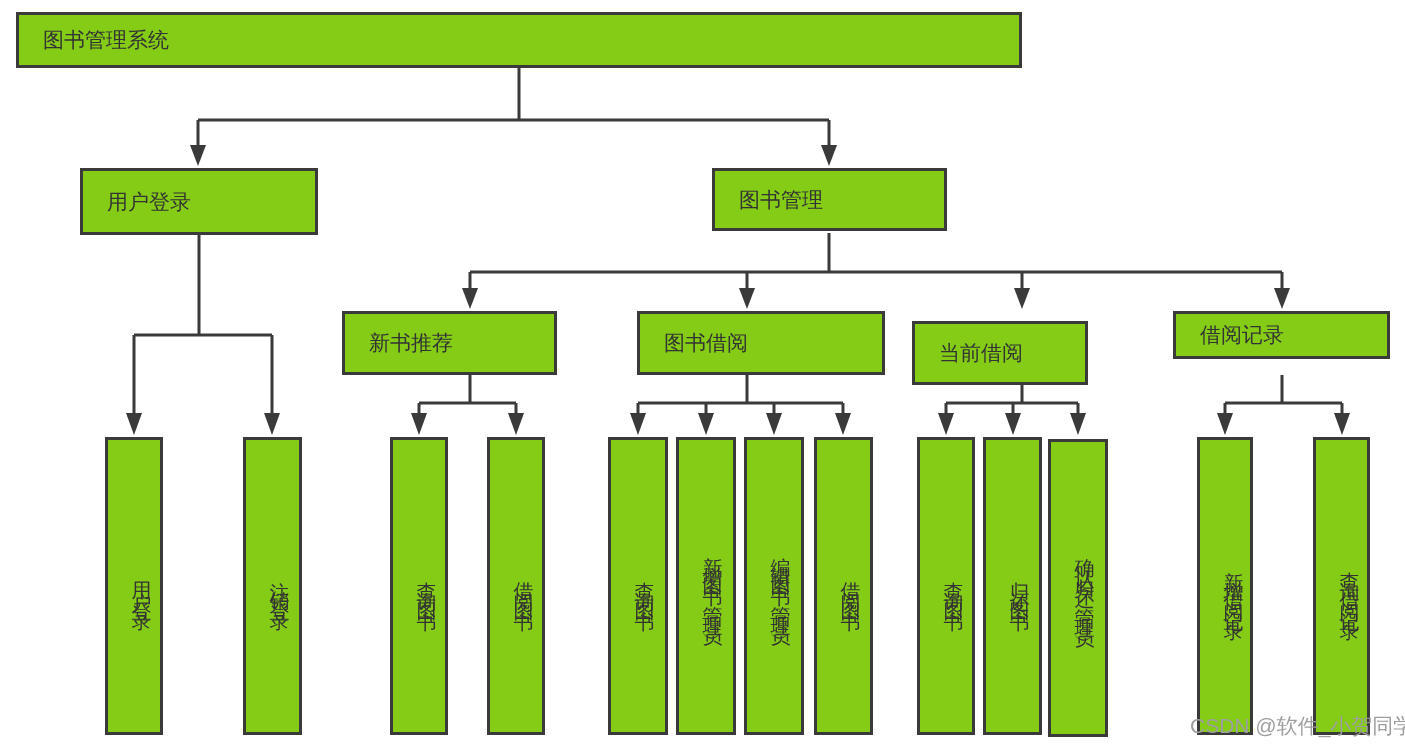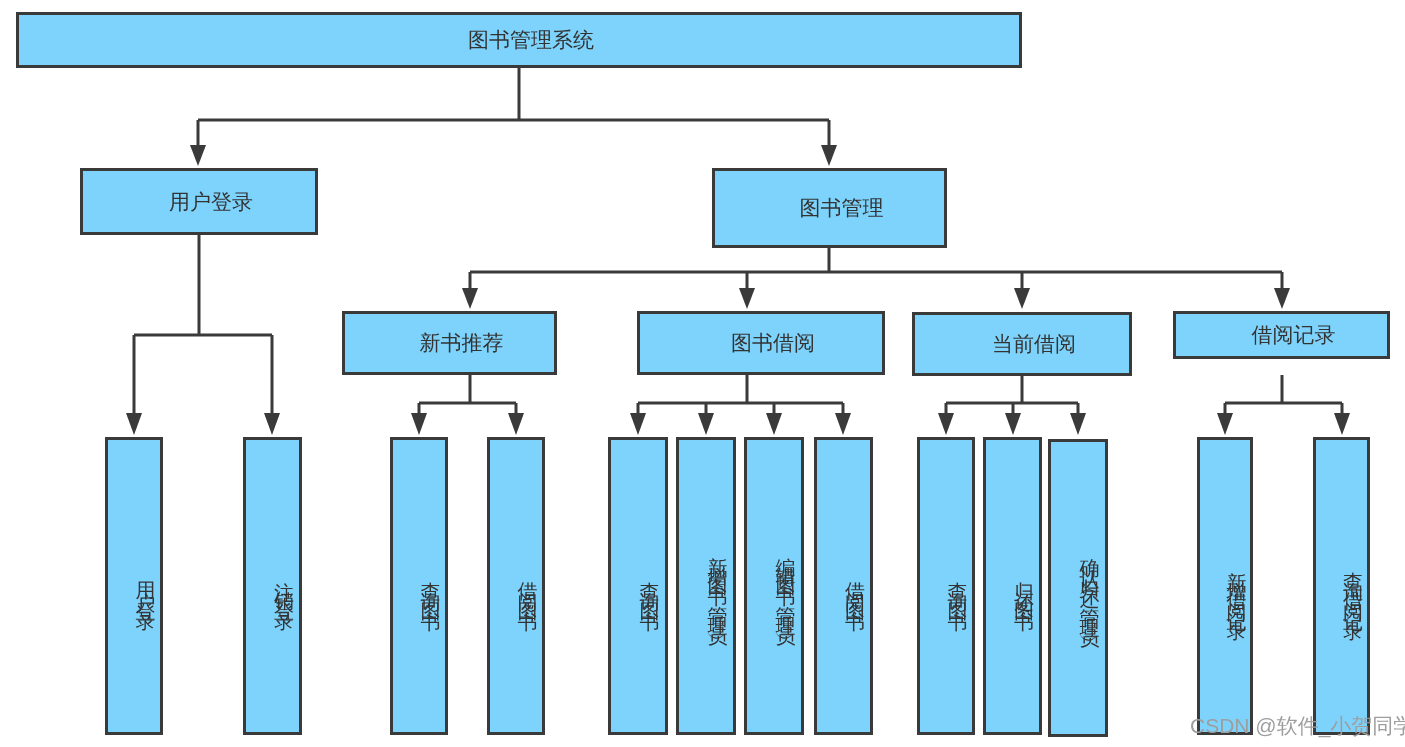--- a/index.html
+++ b/index.html
@@ -18,24 +18,23 @@
   .connectors {
     position: absolute;
     left: 0;
     top: 0;
     pointer-events: none;
   }
   .node {
     position: absolute;
     box-sizing: border-box;
     border: 3px solid #3a3a3a;
-    background: #7dd3fc;
+    background: #84cc16;
     display: flex;
     align-items: center;
-    justify-content: center;
     color: #333333;
     padding-left: 24px;
   }
   .hnode span {
     font-size: 21px;
     color: #333333;
     white-space: nowrap;
   }
   .vnode span {
     writing-mode: vertical-rl;
@@ -99,31 +98,31 @@
     </g>
   </svg>
 
   <div class="node hnode" style="left:16px; top:12px; width:1006px; height:56px;">
     <span>图书管理系统</span>
   </div>
 
   <div class="node hnode" style="left:80px; top:168px; width:238px; height:67px;">
     <span>用户登录</span>
   </div>
-  <div class="node hnode" style="left:712px; top:168px; width:235px; height:80px;">
+  <div class="node hnode" style="left:712px; top:168px; width:235px; height:63px;">
     <span>图书管理</span>
   </div>
 
   <div class="node hnode" style="left:342px; top:311px; width:215px; height:64px;">
     <span>新书推荐</span>
   </div>
   <div class="node hnode" style="left:637px; top:311px; width:248px; height:64px;">
     <span>图书借阅</span>
   </div>
-  <div class="node hnode" style="left:912px; top:312px; width:220px; height:64px;">
+  <div class="node hnode" style="left:912px; top:321px; width:176px; height:64px;">
     <span>当前借阅</span>
   </div>
   <div class="node hnode" style="left:1173px; top:311px; width:217px; height:48px;">
     <span>借阅记录</span>
   </div>
 
   <div class="node vnode" style="left:105px; top:437px; width:58px; height:298px;">
     <span>用户登录</span>
   </div>
   <div class="node vnode" style="left:243px; top:437px; width:59px; height:298px;">

